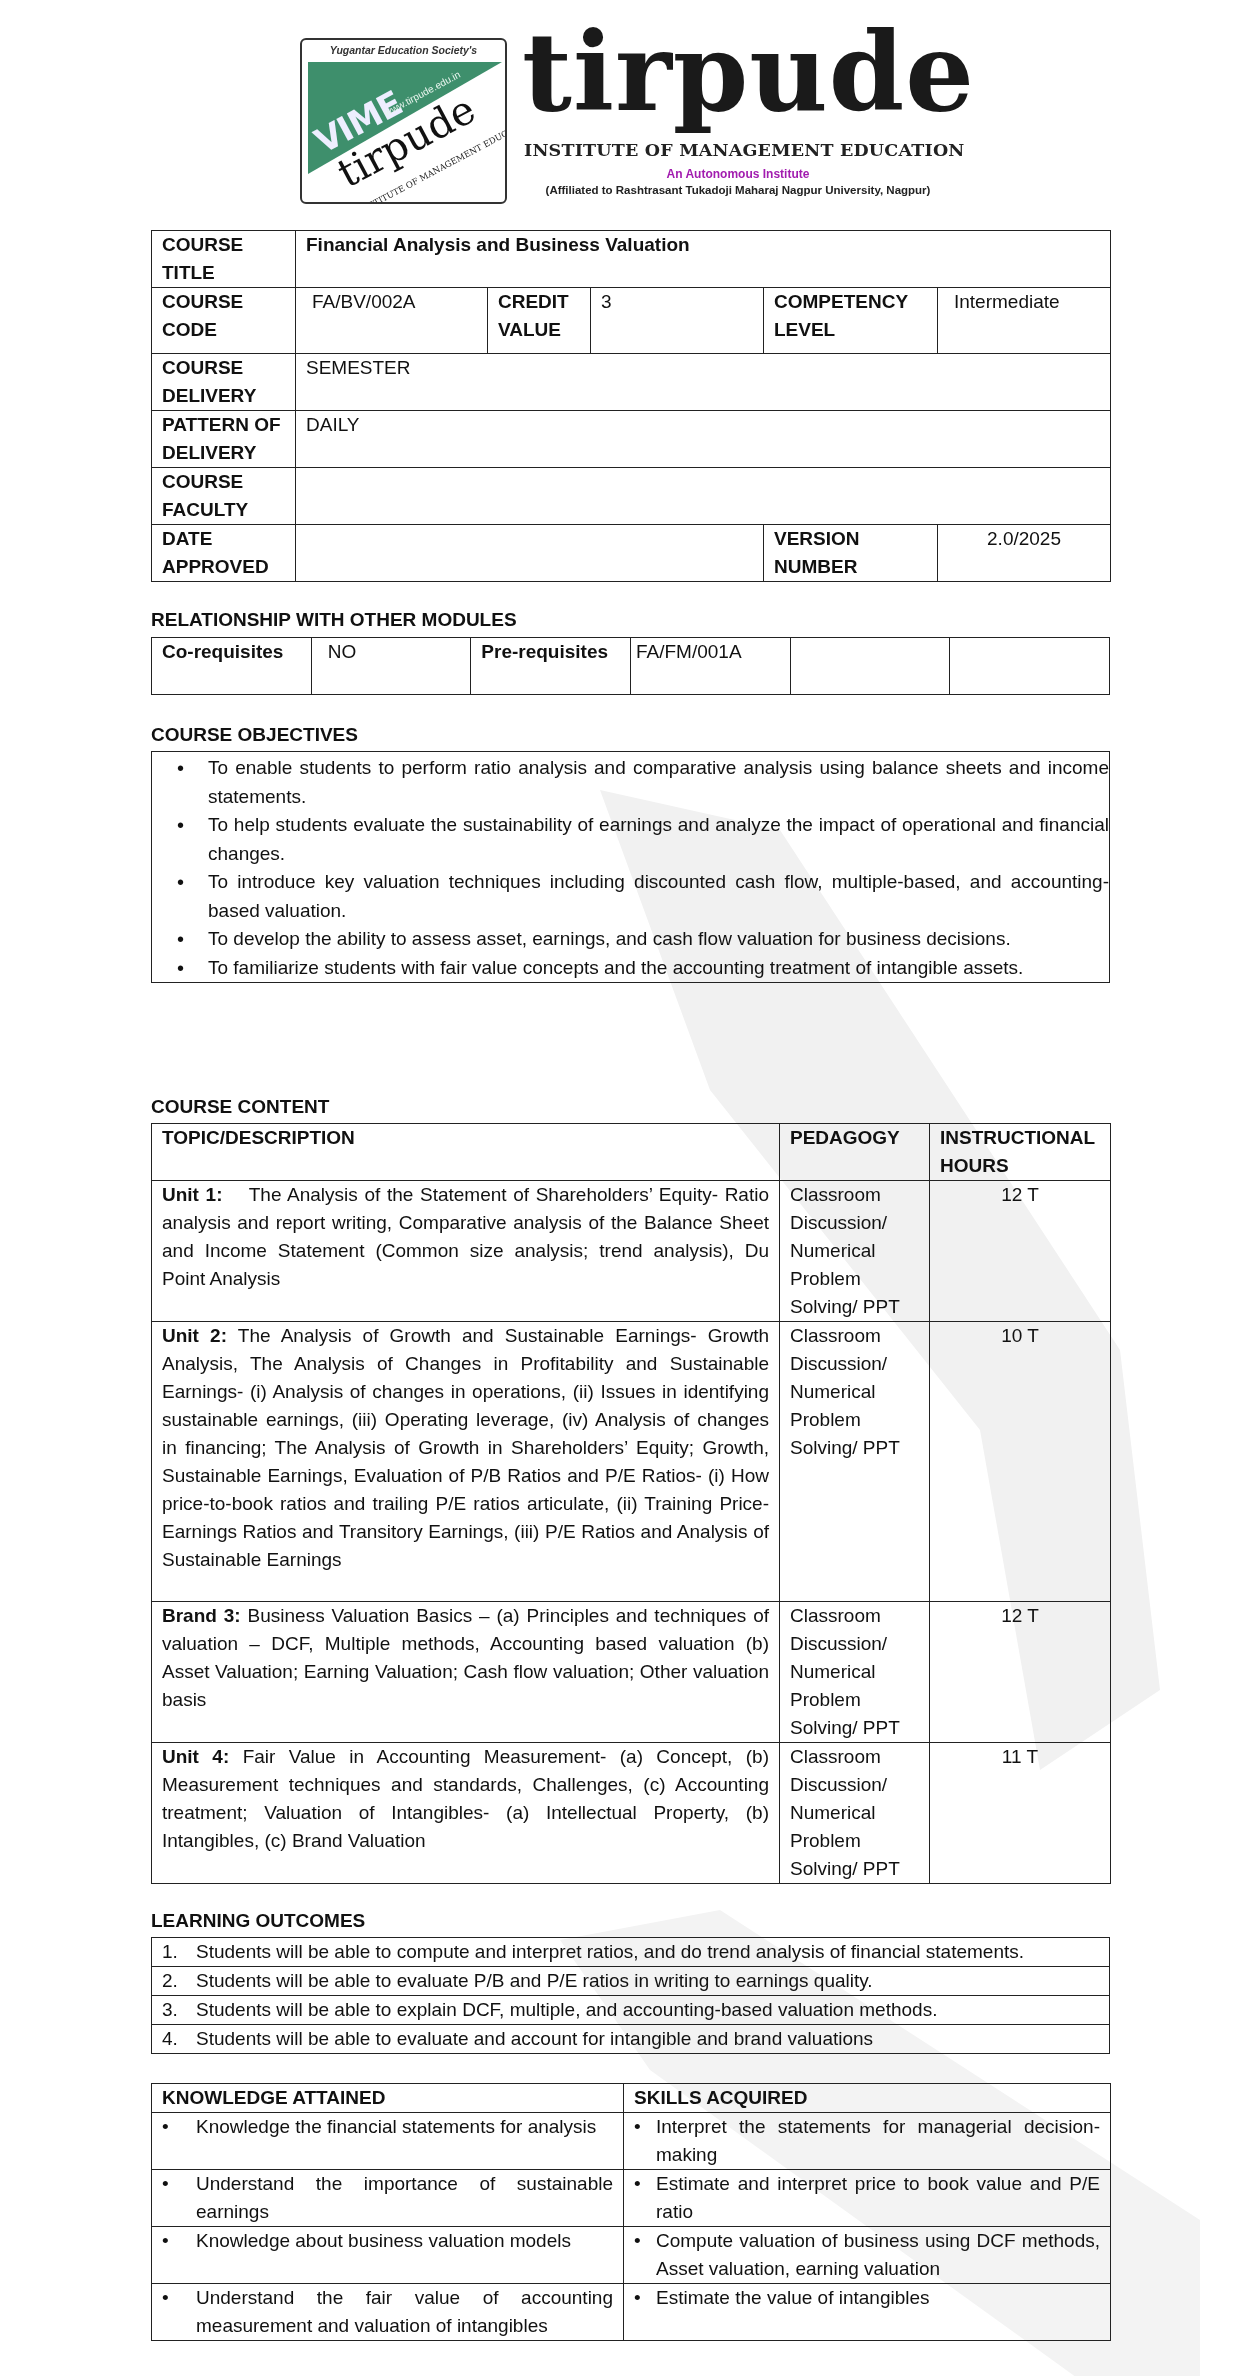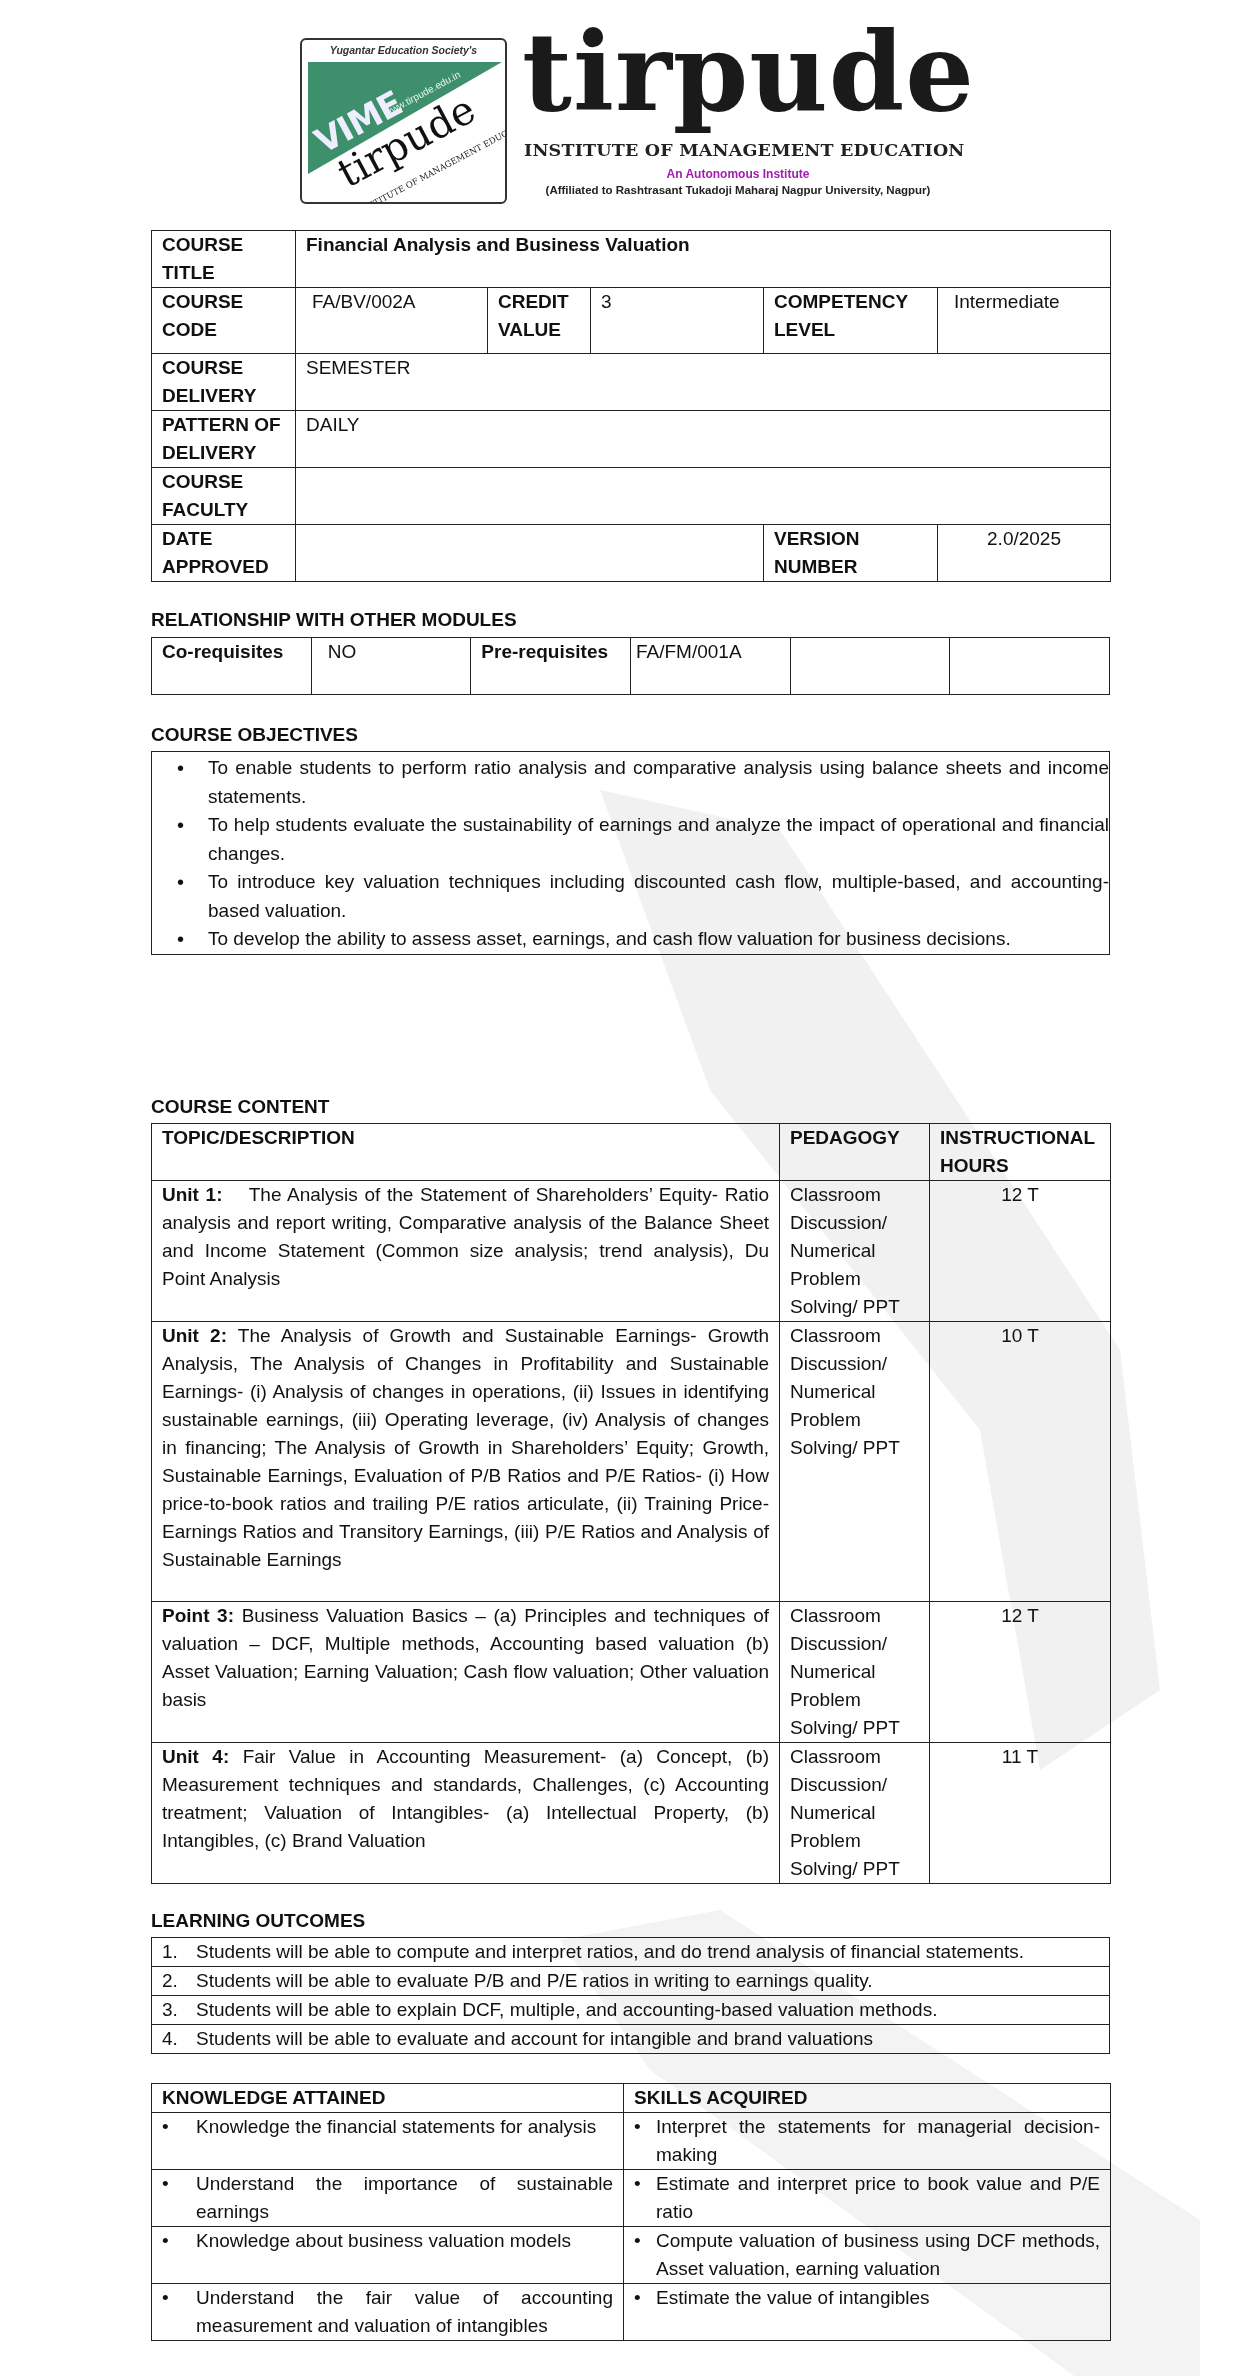--- a/index.html
+++ b/index.html
@@ -145,20 +145,21 @@
 </tbody>
   </table>
 
 <div class="sec-title" style="top:724px">COURSE OBJECTIVES</div>
 <div id="obj-box">
   <ul>
     <li>To enable students to perform ratio analysis and comparative analysis using balance sheets and income statements.</li>
     <li>To help students evaluate the sustainability of earnings and analyze the impact of operational and financial changes.</li>
     <li>To introduce key valuation techniques including discounted cash flow, multiple-based, and accounting-based valuation.</li>
     <li>To develop the ability to assess asset, earnings, and cash flow valuation for business decisions.</li>
+    <li>To familiarize students with fair value concepts and the accounting treatment of intangible assets.</li>
   </ul>
 </div>
 
 <div class="sec-title" style="top:1096px">COURSE CONTENT</div>
 <table id="content-table">
   <colgroup>
       <col style="width:628px">
       <col style="width:150px">
       <col style="width:181px">
     </colgroup>
@@ -172,21 +173,21 @@
     <td class="justify"><span class="b">Unit 1:</span>&nbsp;&nbsp;&nbsp; <span>The Analysis of the Statement of Shareholders’ Equity- Ratio analysis and report writing, Comparative analysis of the Balance Sheet and Income Statement (Common size analysis; trend analysis), Du Point Analysis</span></td>
     <td>Classroom Discussion/ Numerical Problem Solving/ PPT</td>
     <td class="center">12 T</td>
   </tr>
   <tr style="height:280px">
     <td class="justify"><span class="b">Unit 2:</span> <span>The Analysis of Growth and Sustainable Earnings- Growth Analysis, The Analysis of Changes in Profitability and Sustainable Earnings-  (i) Analysis of changes in operations,  (ii) Issues in identifying sustainable earnings,  (iii) Operating leverage, (iv) Analysis of changes in financing; The Analysis of Growth in Shareholders’ Equity; Growth, Sustainable Earnings, Evaluation of P/B Ratios and P/E Ratios- (i) How price-to-book ratios and trailing P/E ratios articulate, (ii) Training Price-Earnings Ratios and Transitory Earnings,  (iii) P/E Ratios and Analysis of Sustainable Earnings</span></td>
     <td>Classroom Discussion/ Numerical Problem Solving/ PPT</td>
     <td class="center">10 T</td>
   </tr>
   <tr style="height:141px">
-    <td class="justify"><span class="b">Point 3:</span> <span>Business Valuation Basics – (a) Principles and techniques of valuation – DCF, Multiple methods, Accounting based valuation (b) Asset Valuation; Earning Valuation; Cash flow valuation; Other valuation basis</span></td>
+    <td class="justify"><span class="b">Brand 3:</span> <span>Business Valuation Basics – (a) Principles and techniques of valuation – DCF, Multiple methods, Accounting based valuation (b) Asset Valuation; Earning Valuation; Cash flow valuation; Other valuation basis</span></td>
     <td>Classroom Discussion/ Numerical Problem Solving/ PPT</td>
     <td class="center">12 T</td>
   </tr>
   <tr style="height:141px">
     <td class="justify"><span class="b">Unit 4:</span> <span>Fair Value in Accounting Measurement- (a) Concept, (b) Measurement techniques and standards, Challenges, (c) Accounting treatment; Valuation of Intangibles- (a) Intellectual Property, (b) Intangibles, (c) Brand Valuation</span></td>
     <td>Classroom Discussion/ Numerical Problem Solving/ PPT</td>
     <td class="center">11 T</td>
   </tr>
 </tbody>
   </table>

